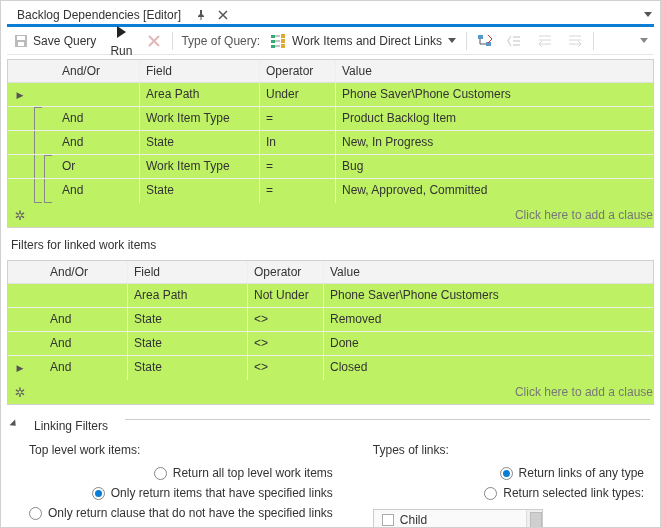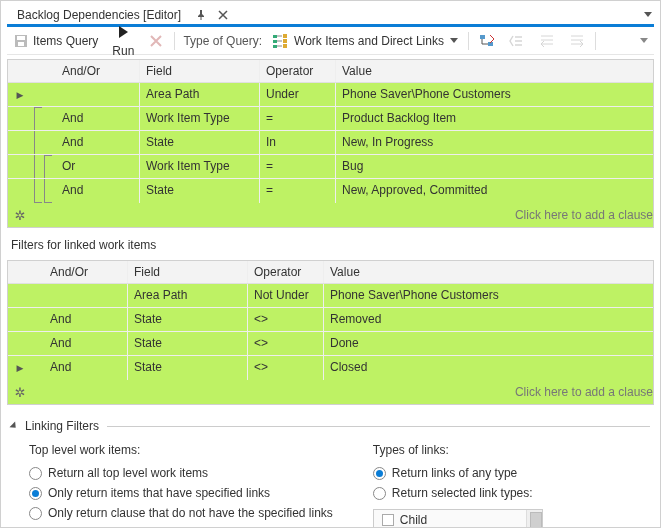--- a/index.html
+++ b/index.html
@@ -31,26 +31,26 @@
   .grid-row { display: flex; border-bottom: 1px solid #eee; align-items: stretch; min-height: 24px; }
   .grid-row:last-child { border-bottom: none; }
   .row-marker { font-size: 9px; color: #555; }
   .add-row { color: #777; font-style: normal; padding-left: 8px; flex:1; align-self:center;text-align:right;}
   .star { color:#666; font-size:13px; }
   .bracket { position:absolute; left:6px; top:0; bottom:0; width:8px; border-left:1px solid #888;}
   .bracket.top { border-top:1px solid #888; }
   .bracket.bot { border-bottom:1px solid #888; }
   .section-title { padding: 10px 2px 4px 4px; color:#333; }
   .linking { margin-top: 14px; padding: 0 4px; }
-  .linking-hdr { display:flex; align-items:center; gap:8px; color:#333; }
+  .linking-hdr { display:flex; gap:17px; color:#333; }
   .linking-hdr .line { flex:1; height:1px; background:#ccc; }
   .link-body { display:flex; gap:40px; padding: 10px 6px 0 18px; }
   .link-col { flex:0 0 auto; }
   .link-col.right { flex:1; }
-  .radio-row { display:flex; align-items:center; gap:6px; padding:3px 0; }
+  .radio-row { display:flex; align-items:center; gap:6px; padding:3px 0;justify-content:flex-end; }
   .radio { width:13px; height:13px; border:1px solid #888; border-radius:50%; display:inline-flex; align-items:center; justify-content:center; background:#fff;}
   .radio.sel::after { content:""; width:7px; height:7px; border-radius:50%; background:#0a7dd6; }
   .types-list { margin-top:6px; border:1px solid #ccc; width:170px; height:56px; overflow:hidden; position:relative; background:#fafafa;}
   .types-list .item { display:flex; align-items:center; gap:6px; padding:3px 8px; color:#999;}
   .chk { width:12px; height:12px; border:1px solid #aaa; background:#fff;}
   .scroll { position:absolute; right:0; top:0; bottom:0; width:16px; background:#efefef; border-left:1px solid #ddd;}
   .scroll::before{content:"";position:absolute;top:2px;left:3px;width:10px;height:18px;background:#cfcfcf;border:1px solid #bbb;}
   .tri-collapse { display:inline-block; width:0; height:0; border-top:5px solid transparent; border-bottom:5px solid transparent; border-left:6px solid #555; transform: rotate(45deg) scale(0.8); transform-origin:center;}
   .pin svg, .x svg { width:10px; height:10px; }
   .grid2 .c-indent{width:12px;}
@@ -78,21 +78,21 @@
 
 <div class="toolbar">
   <span class="tb-btn">
     <span class="ico">
         <svg viewBox="0 0 16 16">
           <rect x="2" y="2" width="12" height="12" fill="#bbb"></rect>
           <rect x="4" y="3" width="8" height="4" fill="#fff"></rect>
           <rect x="5" y="9" width="6" height="4" fill="#fff"></rect>
         </svg>
       </span>
-    <span>Items Query</span>
+    <span>Save Query</span>
   </span>
   <span class="tb-btn enabled">
     <span class="ico">
         <svg viewBox="0 0 16 16">
           <path d="M4 2l9 6-9 6z" fill="#222"></path>
         </svg>
       </span>
     <span>Run</span>
   </span>
   <span class="tb-btn">

